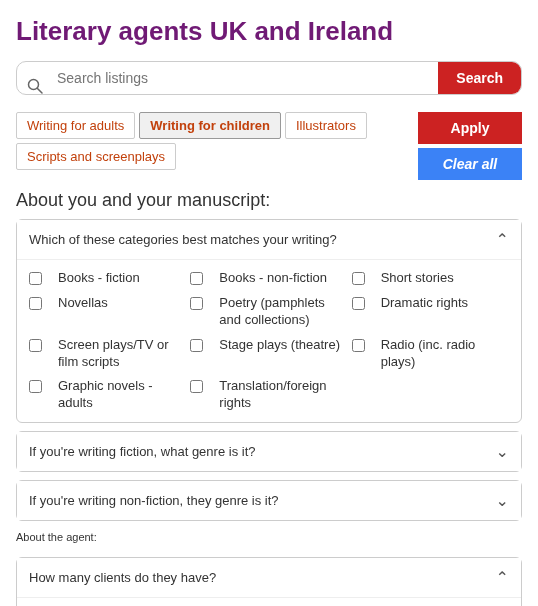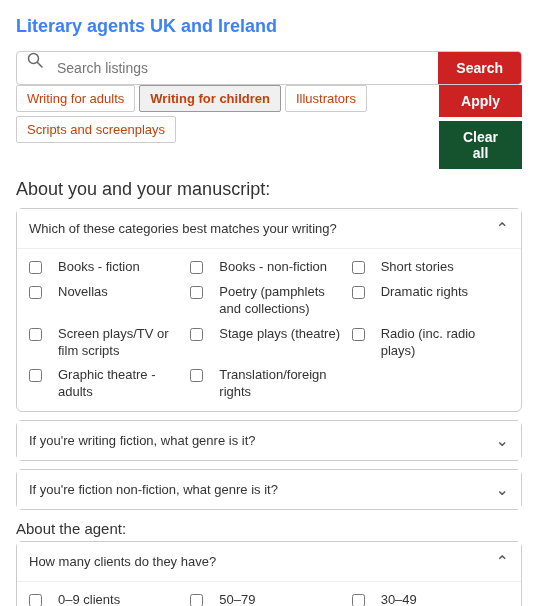--- a/index.html
+++ b/index.html
@@ -5,32 +5,32 @@
     * { box-sizing: border-box; margin: 0; padding: 0; }
     body {
       font-family: Arial, sans-serif;
       font-size: 14px;
       background: #fff;
       color: #333;
       width: 538px;
       padding: 16px;
     }
     h1 {
-      font-size: 18px;
+      font-size: 26px;
       font-weight: bold;
       margin-bottom: 14px;
-      color: #3b82f6;
+      color: #701a75;
     }
     .search-bar {
       display: flex;
-      align-items: flex-start;
+      align-items: flex-end;
       border: 1px solid #ccc;
-      border-radius: 4px;
+      border-radius: 10px;
       overflow: hidden;
-      margin-bottom: 0;
+      margin-bottom: 17px;
     }
     .search-icon-wrap {
       padding: 0 10px;
       display: flex;
       align-items: center;
       color: #666;
     }
     .search-input {
       flex: 1;
       border: none;
@@ -77,30 +77,31 @@
       display: flex;
       flex-direction: column;
       gap: 4px;
     }
     .apply-btn, .clear-btn {
       padding: 8px 16px;
       font-size: 14px;
       font-weight: bold;
       border: none;
       cursor: pointer;
-      width: 83px;
+      width: 104px;
       text-align: center;
     }
     .apply-btn {
       background: #cc2222;
       color: #fff;
     }
     .clear-btn {
-      background: #14532d;
+      background: #3b82f6;
       color: #fff;
+      font-style: italic;
     }
     .section-label {
       font-size: 18px;
       margin-bottom: 8px;
       color: #333;
     }
     .filter-box {
       border: 1px solid #ccc;
       border-radius: 6px;
       margin-bottom: 8px;
@@ -133,22 +134,22 @@
       align-items: flex-start;
       gap: 16px;
       font-size: 13px;
       line-height: 1.3;
     }
     .checkbox-item input[type="checkbox"] {
       margin-top: 2px;
       flex-shrink: 0;
     }
     .about-agent-label {
-      font-size: 15px;
-      margin: 10px 0 4px;
+      font-size: 11px;
+      margin: 10px 0 14px;
       color: #333;
     }
   </style>
 </head>
 <body>
 
 <h1>Literary agents UK and Ireland</h1>
 
 <div class="search-bar">
   <div class="search-icon-wrap">
@@ -214,40 +215,40 @@
       <label class="checkbox-item">
         <input type="checkbox" style="">
         <span>Stage plays (theatre)</span>
       </label>
       <label class="checkbox-item">
         <input type="checkbox" style="">
         <span>Radio (inc. radio plays)</span>
       </label>
       <label class="checkbox-item">
         <input type="checkbox" style="">
-        <span>Graphic theatre - adults</span>
+        <span>Graphic novels - adults</span>
       </label>
       <label class="checkbox-item">
         <input type="checkbox" style="">
         <span>Translation/foreign rights</span>
       </label>
     </div>
   </div>
 </div>
 
 <div class="filter-box">
   <div class="filter-header">
     <span>If you're writing fiction, what genre is it?</span>
     <span class="chevron">⌄</span>
   </div>
 </div>
 
 <div class="filter-box">
   <div class="filter-header">
-    <span>If you're fiction non-fiction, what genre is it?</span>
+    <span>If you're writing non-fiction, they genre is it?</span>
     <span class="chevron">⌄</span>
   </div>
 </div>
 
 <div class="about-agent-label">About the agent:</div>
 
 <div class="filter-box">
   <div class="filter-header">
     <span>How many clients do they have?</span>
     <span class="chevron">⌃</span>

